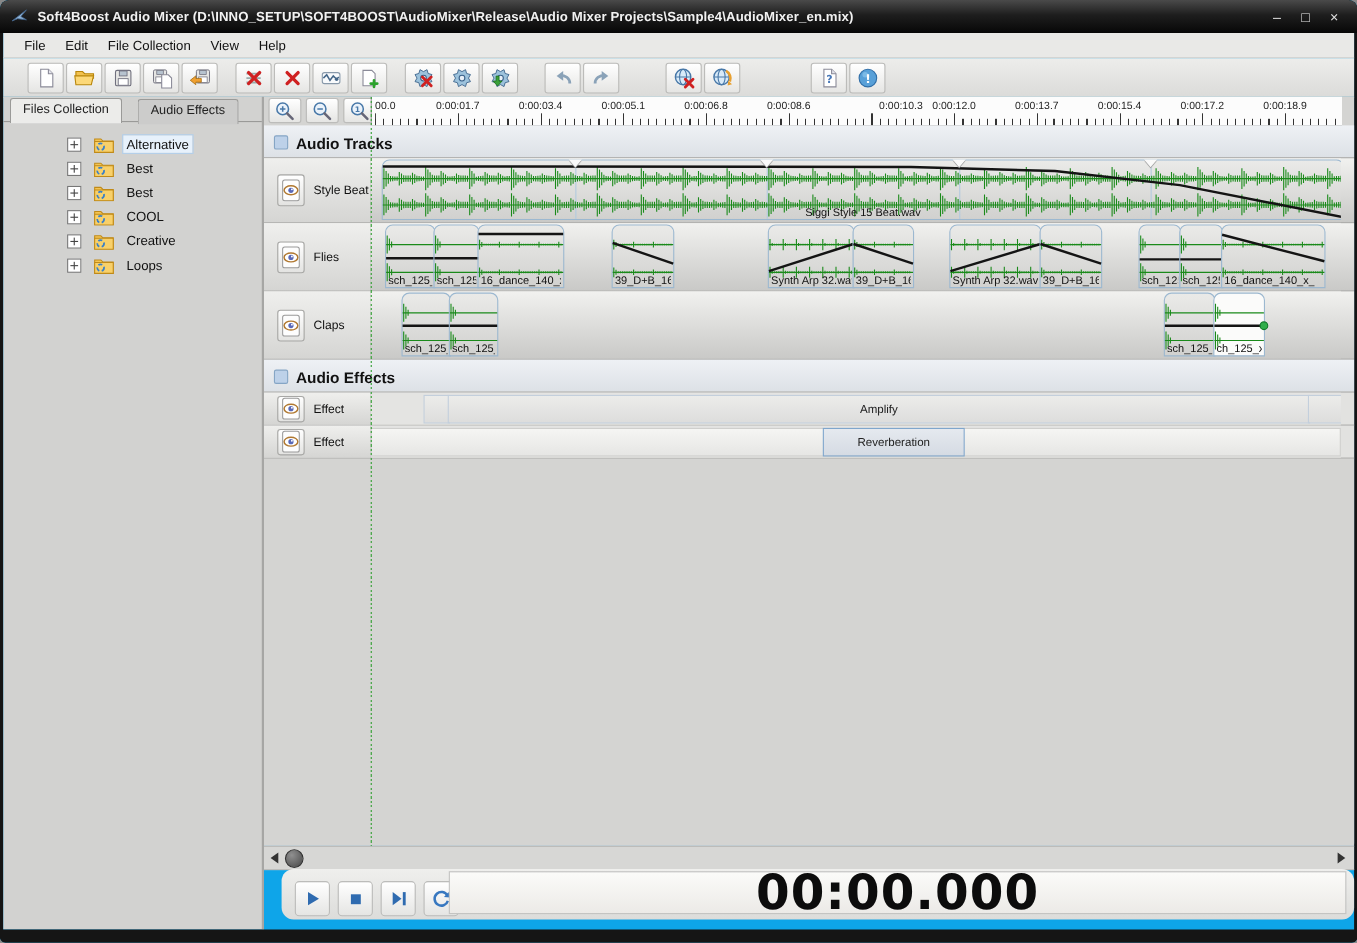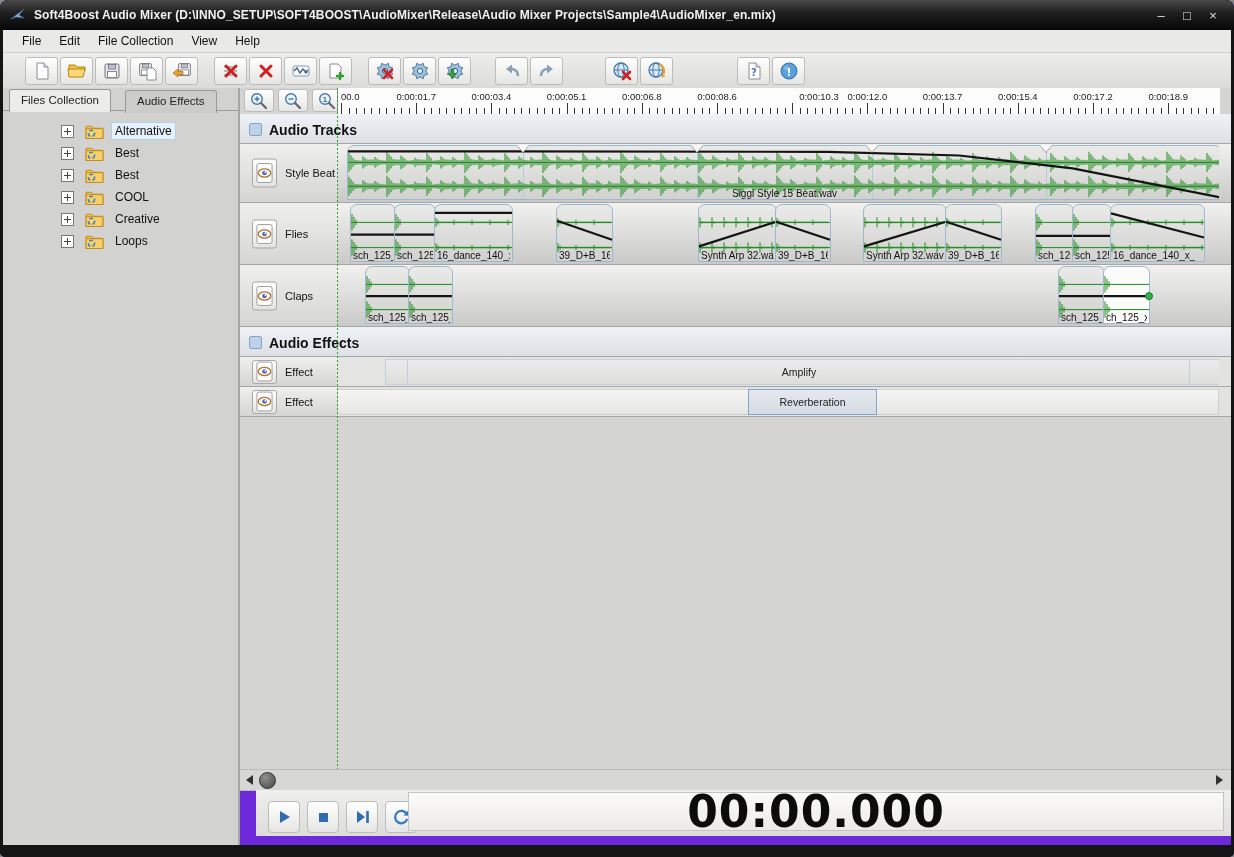--- a/index.html
+++ b/index.html
@@ -1,16 +1,16 @@
 <!DOCTYPE html>
 <html><head>
 <meta charset="utf-8">
 <style>
   html,body{margin:0;padding:0;background:#888;}
-  .win{position:relative;width:1234px;height:857px;background:#6d28d9;
+  .win{position:relative;width:1234px;height:857px;background:#0ea5e9;
        font-family:"Liberation Sans",sans-serif;overflow:hidden;
        border-radius:8px 8px 5px 5px;box-shadow:inset 0 0 0 3px #141414;}
   
   .titlebar{position:absolute;top:0;left:0;right:0;height:30px;
     background:linear-gradient(#4a4a4a,#1e1e1e 45%,#070707);
     border-radius:8px 8px 0 0;color:#f2f2f2;display:flex;align-items:center;}
   .logo{margin:0 8px 0 10px;display:flex;}
   .title{font-size:12px;font-weight:bold;letter-spacing:.1px;}
   .winctl{position:absolute;right:14px;top:0;height:100%;display:flex;gap:12px;align-items:center;}
   .winctl span{font-size:13px;color:#e0e0e0;width:14px;text-align:center;cursor:default;}
@@ -98,21 +98,21 @@
   
   .hscroll{position:absolute;left:240px;right:3px;top:769px;height:20px;background:#d7d7d5;
     border-top:1px solid #bcbcba;border-bottom:1px solid #bcbcba;}
   .harrow-l{position:absolute;left:6px;top:5px;width:0;height:0;
     border-top:5px solid transparent;border-bottom:5px solid transparent;border-right:7px solid #333;}
   .harrow-r{position:absolute;right:8px;top:5px;width:0;height:0;
     border-top:5px solid transparent;border-bottom:5px solid transparent;border-left:7px solid #333;}
   .hthumb{position:absolute;left:19px;top:2px;width:15px;height:15px;border-radius:50%;
     background:radial-gradient(circle at 35% 30%,#909090,#474747);border:1px solid #333;}
   .transport{position:absolute;left:256px;right:3px;top:790px;height:46px;
-    background:linear-gradient(#efefed,#dcdcda);}
+    background:linear-gradient(#efefed,#dcdcda);border-radius:11px;}
   .tbtns{position:absolute;left:12px;top:11px;display:flex;gap:7px;}
   .pbtn{width:32px;height:32px;border-radius:4px;}
   .display{position:absolute;left:152px;top:2px;bottom:5px;right:7px;
     background:linear-gradient(#fbfbf9,#eceae7);border:1px solid #c4c4c2;
     display:flex;align-items:center;justify-content:center;}
   .time{font-size:44px;font-weight:bold;color:#0c0c0c;letter-spacing:1px;
     font-family:"DejaVu Sans",sans-serif;}
   .bottomframe{position:absolute;left:0;right:0;bottom:0;height:12px;background:#151515;
     border-radius:0 0 5px 5px;}
 </style>

